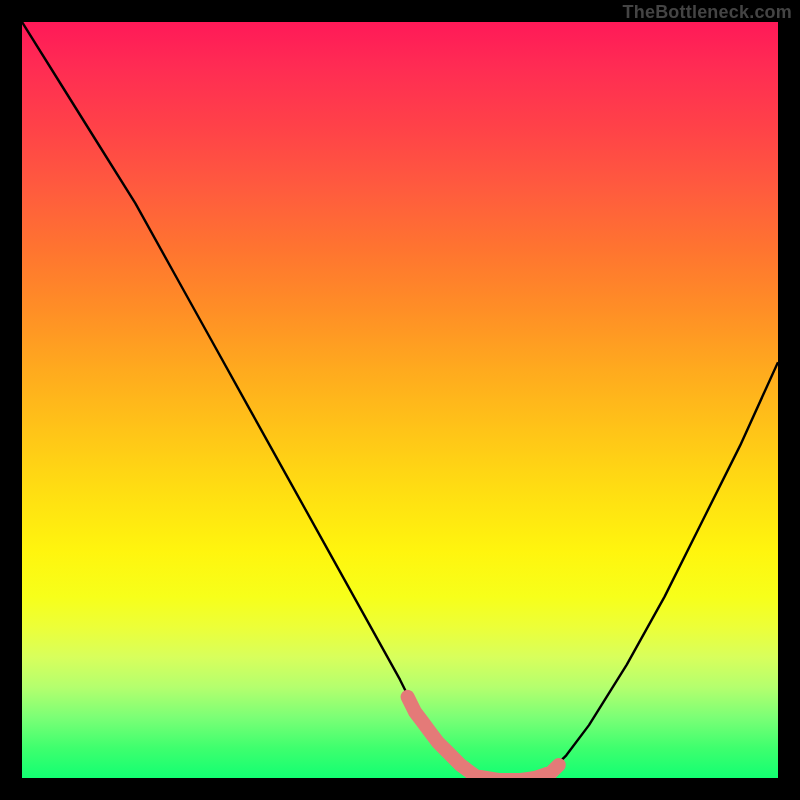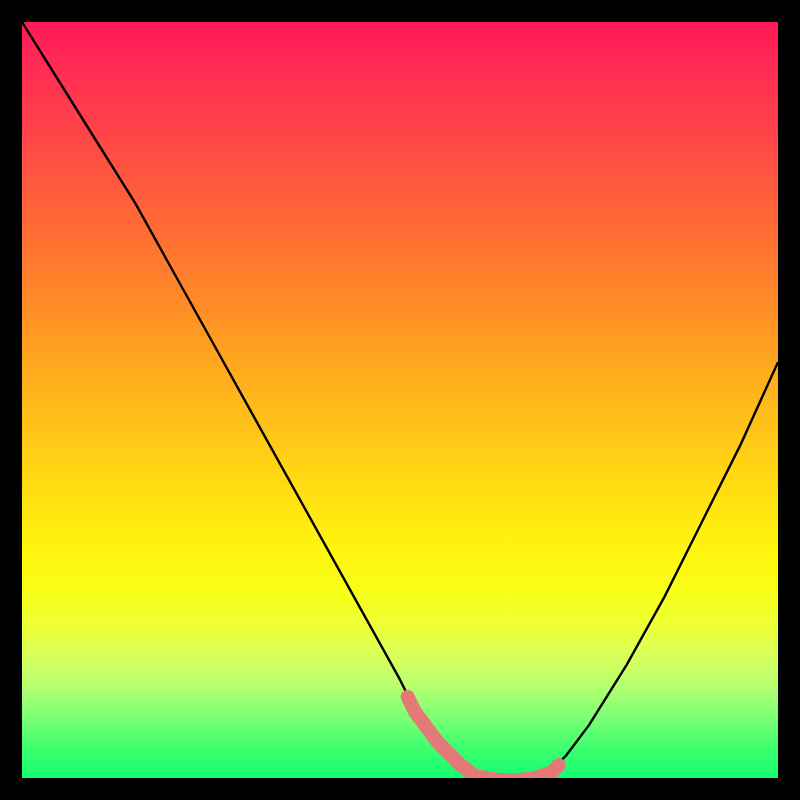--- a/index.html
+++ b/index.html
@@ -17,13 +17,14 @@
 </head>
 <body>
 
 <div id="stage">
   <div id="plot">
     <svg id="svg" width="756" height="756" viewBox="0 0 756 756">
       <path id="curve" fill="none" stroke="#000" stroke-width="2.4" stroke-linejoin="round" d="M0.0 0.0 L37.8 60.5 L75.6 121.0 L113.4 181.4 L151.2 249.5 L189.0 317.5 L226.8 385.6 L264.6 453.6 L302.4 521.6 L340.2 589.7 L378.0 657.7 L393.1 688.0 L415.8 718.2 L438.5 740.9 L453.6 752.2 L476.3 756.0 L499.0 756.0 L514.1 753.7 L529.2 748.4 L544.3 733.3 L567.0 703.1 L604.8 642.6 L642.6 574.6 L680.4 499.0 L718.2 423.4 L756.0 340.2 "></path>
       <path id="band" fill="none" stroke="#e47a78" stroke-width="14" stroke-linecap="round" d="M385.6 674.8 L393.1 690.0 L400.7 700.0 L408.2 710.1 L415.8 720.2 L423.4 727.8 L430.9 735.3 L438.5 742.9 L446.0 748.5 L453.6 754.2 L461.2 755.5 L468.7 756.7 L476.3 758.0 L483.8 758.0 L491.4 758.0 L499.0 758.0 L506.5 756.9 L514.1 755.7 L521.6 753.1 L529.2 750.4 L536.8 742.9 "></path>
     </svg>
   </div>
+  <div id="attrib">TheBottleneck.com</div>
 </div>
 
 </body></html>

